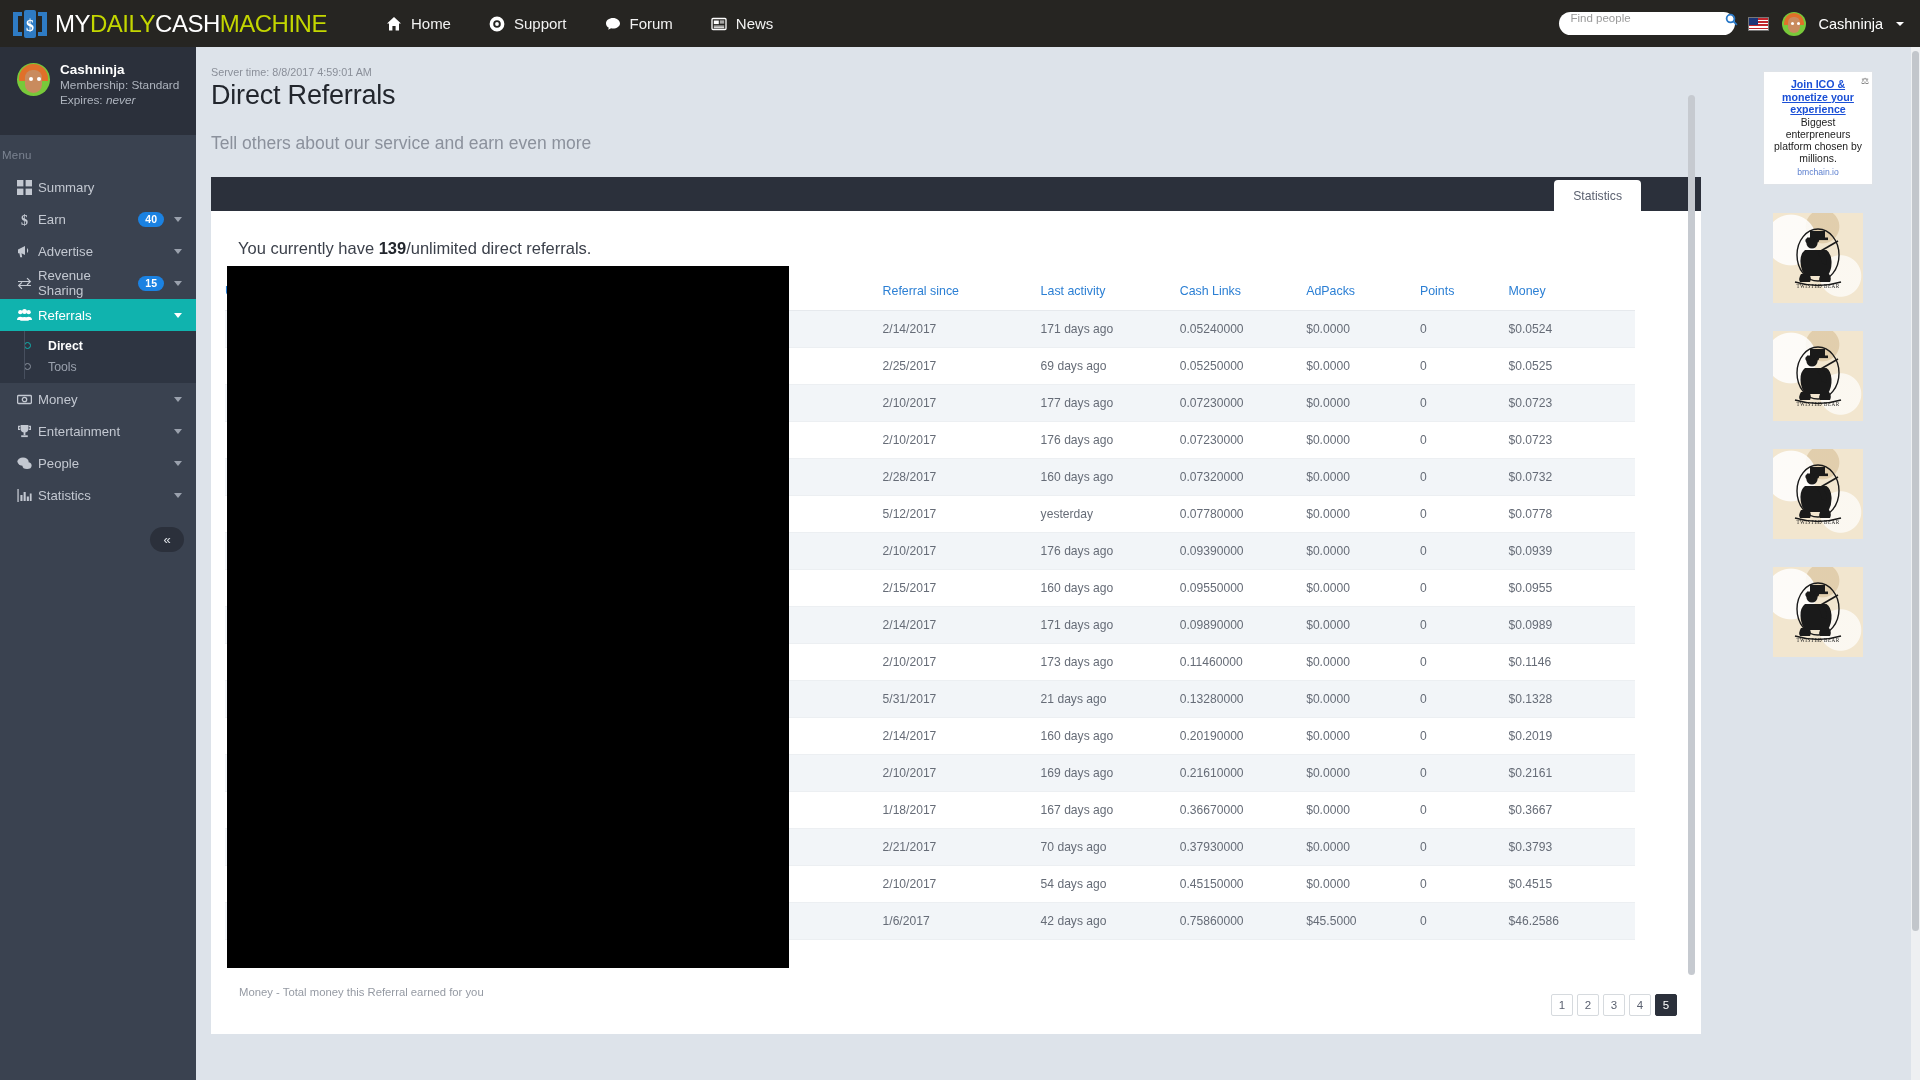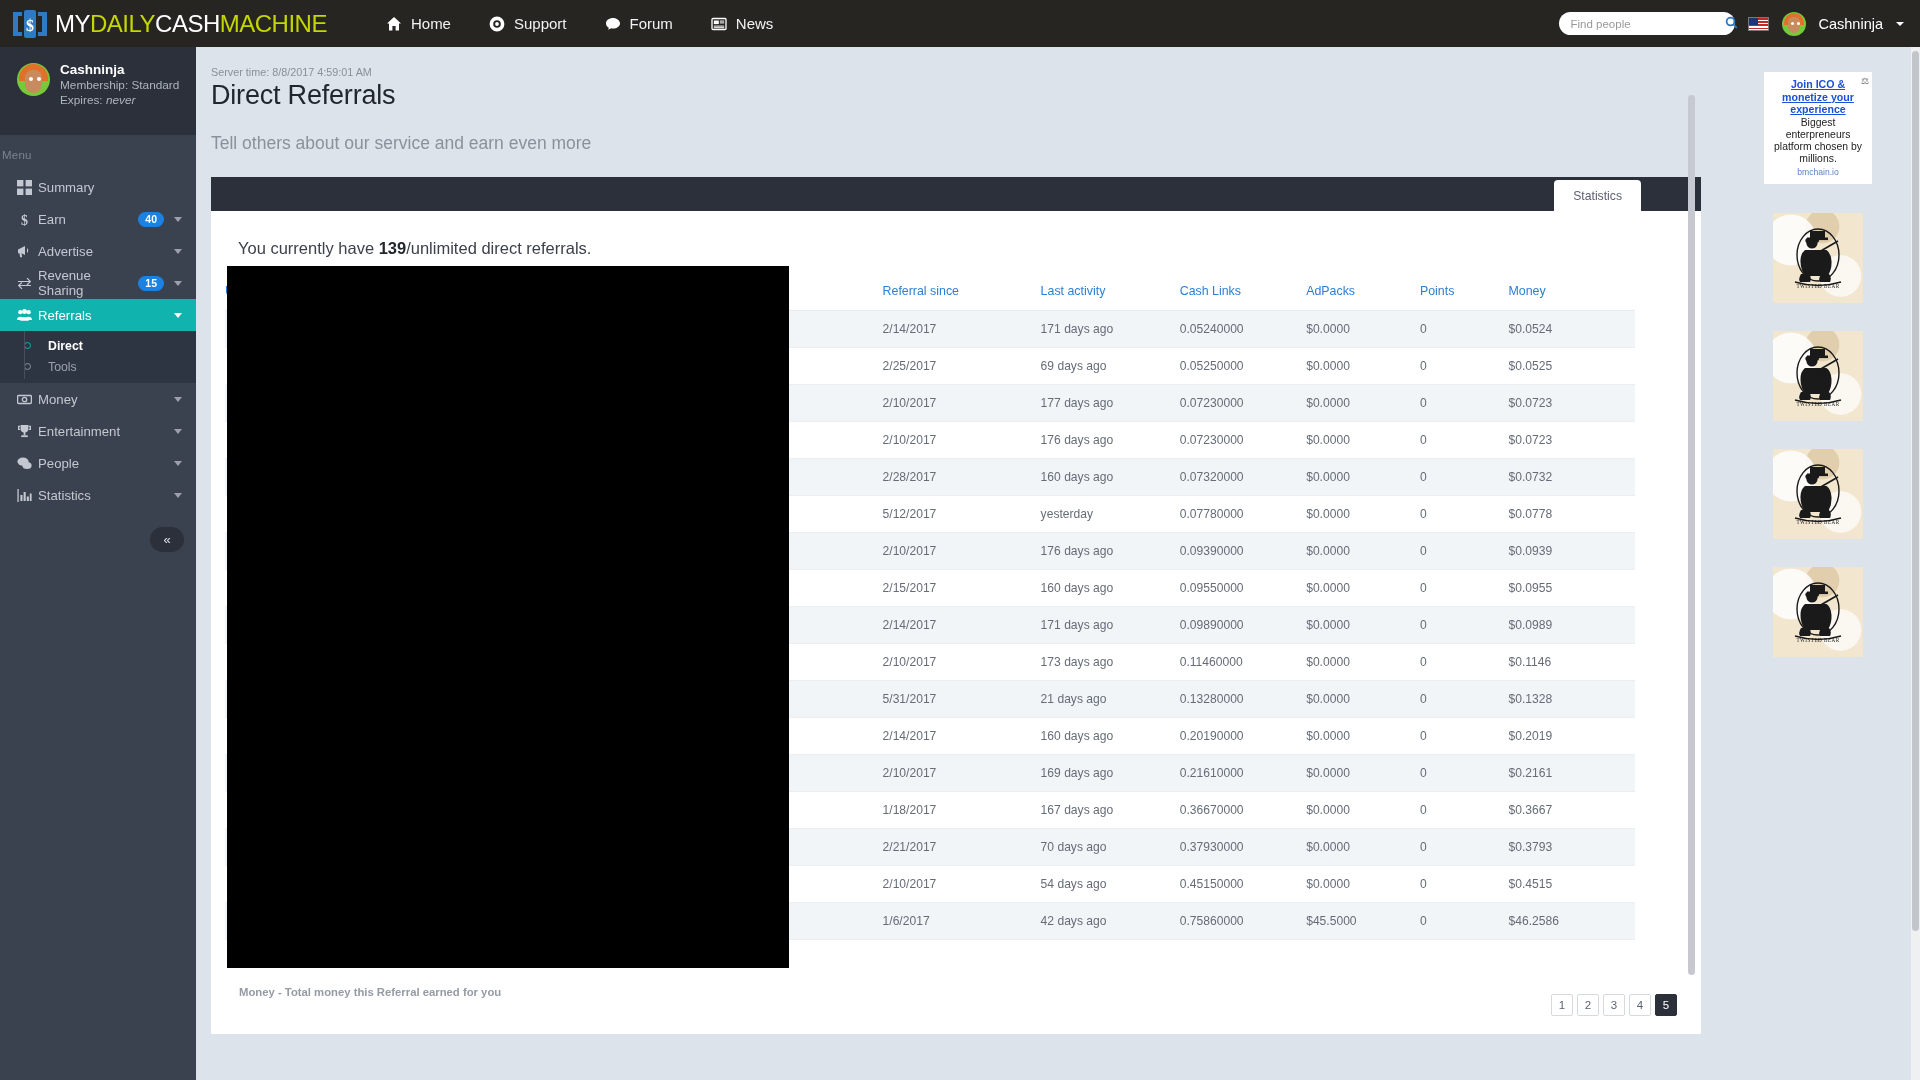--- a/index.html
+++ b/index.html
@@ -25,21 +25,21 @@
   .nav-item {
     color: #f2f2f2; font-size: 15px; padding: 0 19px; height: 47px;
     display: flex; align-items: center; gap: 8px; cursor: pointer; text-decoration: none;
   }
   .nav-ico { display: inline-flex; width: 17px; height: 17px; align-items: center; justify-content: center; }
   .nav-ico svg { width: 16px; height: 16px; fill: #ffffff; }
 
   .nav-right { margin-left: auto; display: flex; align-items: center; padding-right: 16px; gap: 13px; }
   .searchbox {
     width: 176px; height: 23px; background: #fff; border-radius: 12px;
-    display: flex; align-items: center; padding: 0 0 0 12px; position: relative;
+    display: flex; align-items: flex-start; padding: 0 0 0 12px; position: relative;
   }
   .searchbox input {
     border: 0; outline: 0; flex: 1; font-size: 11.5px; color: #444;
     font-family: "Liberation Sans", sans-serif; background: transparent;
   }
   .searchbox input::placeholder { color: #999; }
   .search-ico svg { width: 13px; height: 13px; stroke: #2878c8; fill: none; stroke-width: 2.2; }
   .flag {
     width: 21px; height: 14px; border: 1px solid #777; position: relative; overflow: hidden;
     background: #fff; display: inline-block;
@@ -127,21 +127,21 @@
   tbody tr td { border-bottom: 1px solid #eceff2; }
   .av-cell { width: 19px; height: 19px; display: block; position: relative; }
   .av-cell .head { position: absolute; left: 5px; top: 0; width: 9px; height: 9px; border-radius: 50%; background: #e8cda8; }
   .av-cell .body { position: absolute; left: 0; top: 8px; width: 19px; height: 11px; background: #9a6b2f; border-radius: 7px 7px 1px 1px; }
   .av-cell .shirt { position: absolute; left: 6px; top: 9px; width: 7px; height: 10px; background: #f3e2c8; clip-path: polygon(50% 0,100% 100%,0 100%); }
   .av-sheep .head { background: #f4f0ea; width: 13px; left: 3px; top: 2px; }
   .av-sheep .body { background: #ddd6cc; }
 
   .redaction { position: absolute; background: #000; z-index: 8; }
 
-  .footnote { position: absolute; left: 28px; bottom: 36px; color: #959aa3; font-size: 11.3px; font-weight: bold; }
+  .footnote { position: absolute; left: 28px; bottom: 36px; color: #959aa3; font-size: 11.3px; }
   .pager { position: absolute; right: 24px; bottom: 18px; display: flex; gap: 4px; }
   .pg {
     width: 22px; height: 22px; border: 1px solid #d6dade; background: #fff; color: #5b6170;
     font-size: 11.5px; display: flex; align-items: center; justify-content: center; cursor: pointer; border-radius: 2px;
   }
   .pg.cur { background: #2b303b; border-color: #2b303b; color: #fff; }
 
   
   #ads { position: absolute; top: 47px; left: 1716px; width: 204px; height: 1033px; background: #dde3ea; }
   .ad-text {

